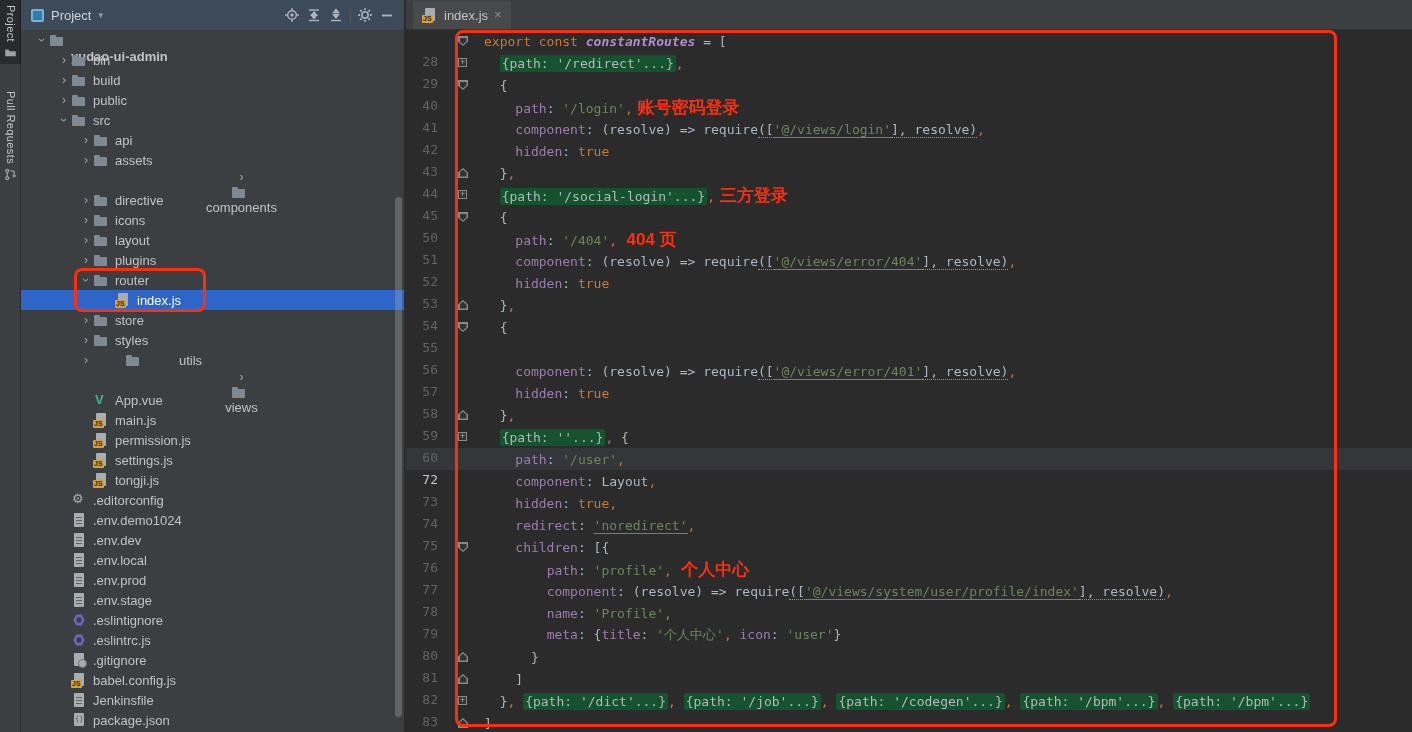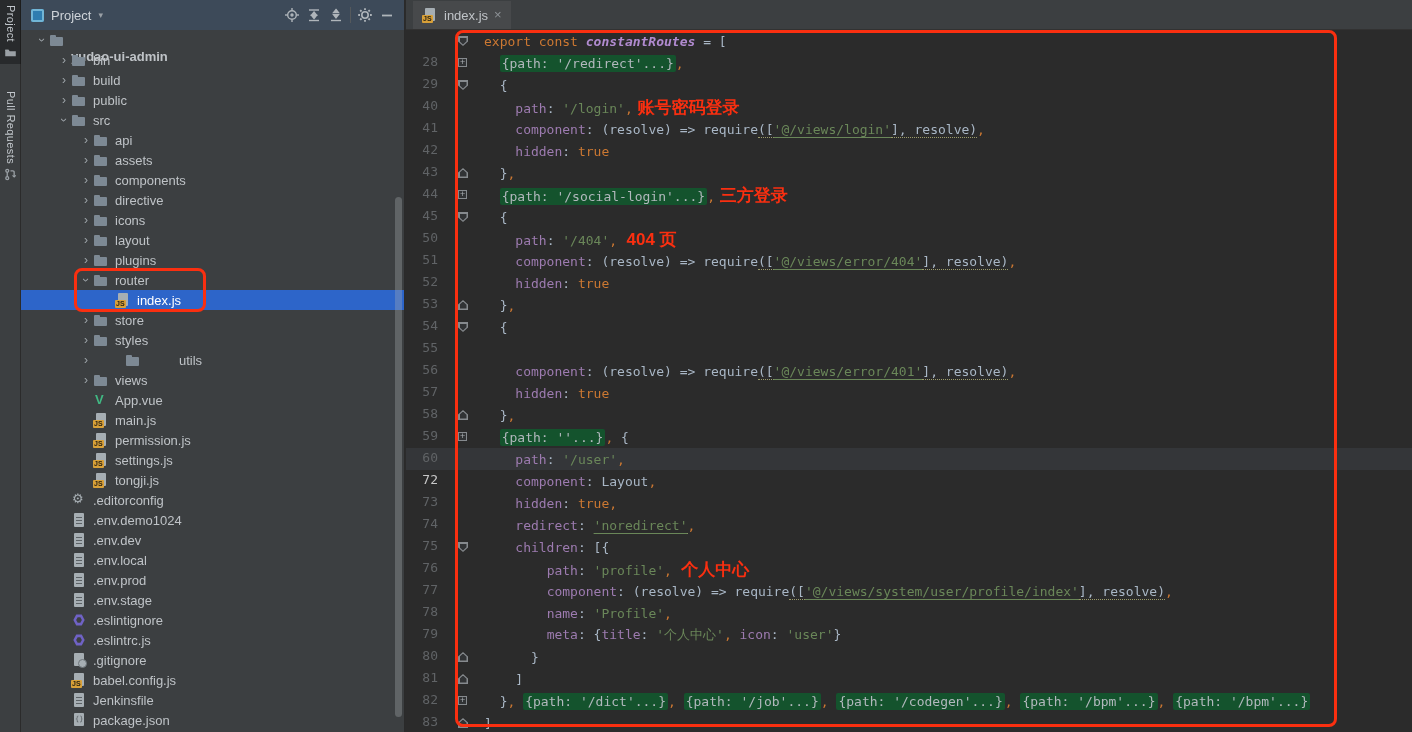--- a/index.html
+++ b/index.html
@@ -239,21 +239,21 @@
         <div class="trow" style="padding-left: 58px;">
           <span class="chev closed"></span>
           <span class="tico ic-folder"></span>
           <span class="tlabel">api</span>
         </div>
         <div class="trow" style="padding-left: 58px;">
           <span class="chev closed"></span>
           <span class="tico ic-folder"></span>
           <span class="tlabel">assets</span>
         </div>
-        <div class="trow" style="padding-left: 58px;">
+        <div class="trow" style="padding-left: 58px; flex-direction: column;">
           <span class="chev closed"></span>
           <span class="tico ic-folder"></span>
           <span class="tlabel">components</span>
         </div>
         <div class="trow" style="padding-left: 58px;">
           <span class="chev closed"></span>
           <span class="tico ic-folder"></span>
           <span class="tlabel">directive</span>
         </div>
         <div class="trow" style="padding-left: 58px;">
@@ -289,21 +289,21 @@
         <div class="trow" style="padding-left: 58px;">
           <span class="chev closed"></span>
           <span class="tico ic-folder"></span>
           <span class="tlabel">styles</span>
         </div>
         <div class="trow" style="padding-left: 58px; gap: 32px;">
           <span class="chev closed"></span>
           <span class="tico ic-folder"></span>
           <span class="tlabel">utils</span>
         </div>
-        <div class="trow" style="padding-left: 58px;">
+        <div class="trow" style="padding-left: 58px; flex-direction: column;">
           <span class="chev closed"></span>
           <span class="tico ic-folder"></span>
           <span class="tlabel">views</span>
         </div>
         <div class="trow" style="padding-left: 58px;">
           <span class="chev"></span>
           <span class="tico ic-vue"></span>
           <span class="tlabel">App.vue</span>
         </div>
         <div class="trow" style="padding-left: 58px;">

